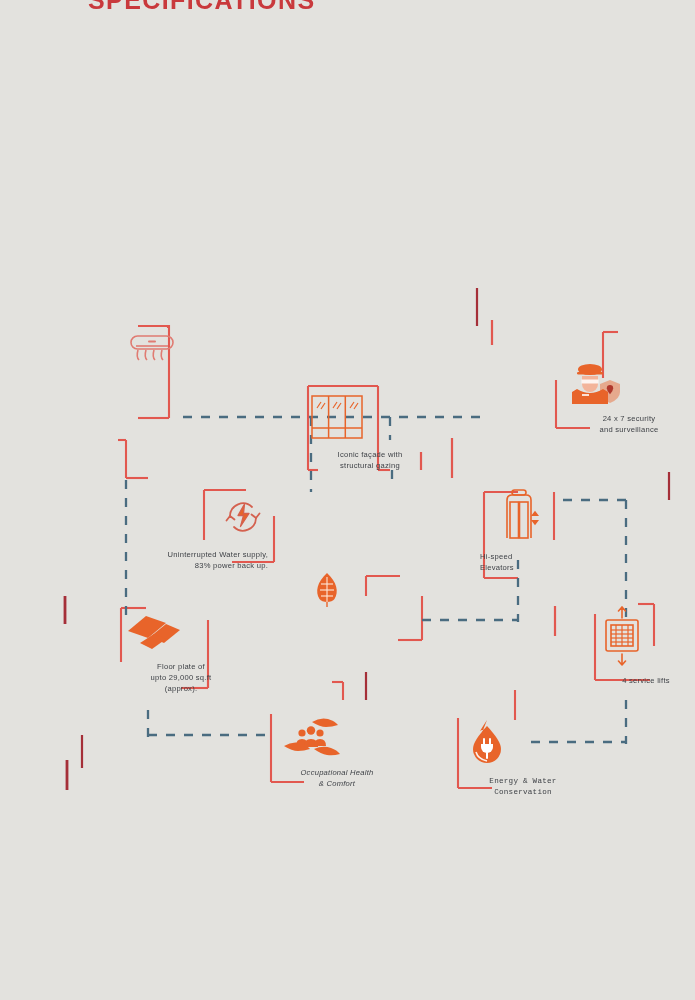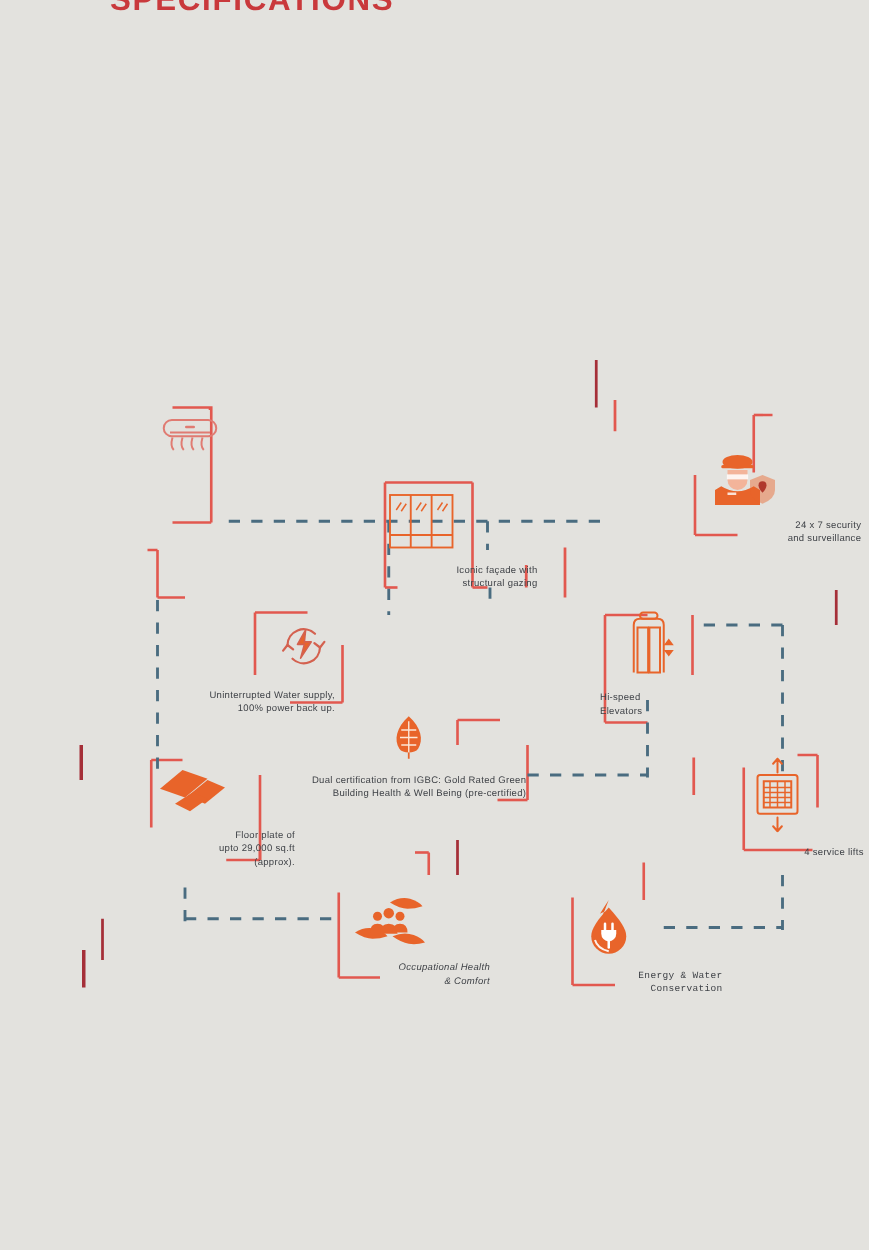--- a/index.html
+++ b/index.html
@@ -27,21 +27,21 @@
   
   .node{position:absolute;}
   .node .caption{
     font-size:7.6px;
     line-height:1.45;
     color:#3f4247;
     letter-spacing:.25px;
     white-space:pre-line;
     margin-top:5px;
   }
-  .ta-l .caption{text-align:right;}
+  .ta-l .caption{text-align:center;}
   .ta-r .caption{text-align:right;}
   .ta-c .caption{}
   .ic-wrap{display:flex;}
   .ta-l .ic-wrap{justify-content:flex-start;}
   .ta-r .ic-wrap{justify-content:flex-end;}
   .ta-c .ic-wrap{justify-content:center;}
 </style>
 </head>
 <body>
 
@@ -200,21 +200,21 @@
       <svg width="50" height="46" viewBox="0 0 50 46" fill="none" stroke="#d4614f" stroke-width="1.8" stroke-linecap="round">
         <path d="M12 22 a13 13 0 0 1 22 -9"></path>
         <path d="M38 24 a13 13 0 0 1 -22 9"></path>
         <path d="M12 22 l-3.5 4.5 M12 22 l4.5 3.5"></path>
         <path d="M38 24 l3.5 -4.5 M38 24 l-4.5 -3.5"></path>
         <path d="M26.5 10 l-6.5 11.5 h5.5 l-3 11 l8.5 -13 h-5.5 z" fill="#e8642a" stroke="#d4614f" stroke-width="1.3" stroke-linejoin="round"></path>
       </svg>
     </span>
       </div>
     <div class="caption">Uninterrupted Water supply,
-100% power back up.</div>
+83% power back up.</div>
   </div>
 
   <div class="node ta-c" style="left:462px;top:488px;width:82px;">
     <div class="ic-wrap">
         <span>
       <svg width="44" height="54" viewBox="0 0 44 54" fill="none" stroke="#e8642a" stroke-width="1.6">
         <rect x="13" y="2" width="14" height="5" rx="2.5"></rect>
         <path d="M8 12 q0 -5 5 -5 h14 q5 0 5 5 v38"></path>
         <path d="M8 12 v38"></path>
         <rect x="11" y="14" width="8.5" height="36"></rect>
@@ -237,22 +237,20 @@
         <path d="M14 1 C4 10 2 20 6.5 27 C9 31 19 31 21.5 27 C26 20 24 10 14 1 z" fill="#e8642a"></path>
         <g stroke="#fde7d8" stroke-width="1.1">
           <line x1="14" y1="5" x2="14" y2="30"></line>
           <line x1="8" y1="12" x2="20" y2="12"></line>
           <line x1="7" y1="18" x2="21" y2="18"></line>
           <line x1="8" y1="24" x2="20" y2="24"></line>
         </g>
         <path d="M14 30 q0 3 0 5" stroke="#e8642a" stroke-width="1.4"></path>
       </svg></span>
     </div>
-    <div class="caption">Dual certification from IGBC: Gold Rated Green
-Building Health &amp; Well Being (pre-certified)</div>
   </div>
 
   <div class="node ta-l" style="left:108px;top:612px;width:110px;">
     <div class="ic-wrap">
         <span>
       <svg width="56" height="40" viewBox="0 0 56 40" fill="none">
         <path d="M2 19 L20 4 L40 11 L22 26 z" fill="#e8642a"></path>
         <path d="M24 25 L40 12 L54 18 L38 31 z" fill="#e8642a"></path>
         <path d="M14 31 L28 22 L40 27 L26 37 z" fill="#e8642a"></path>
       </svg>

